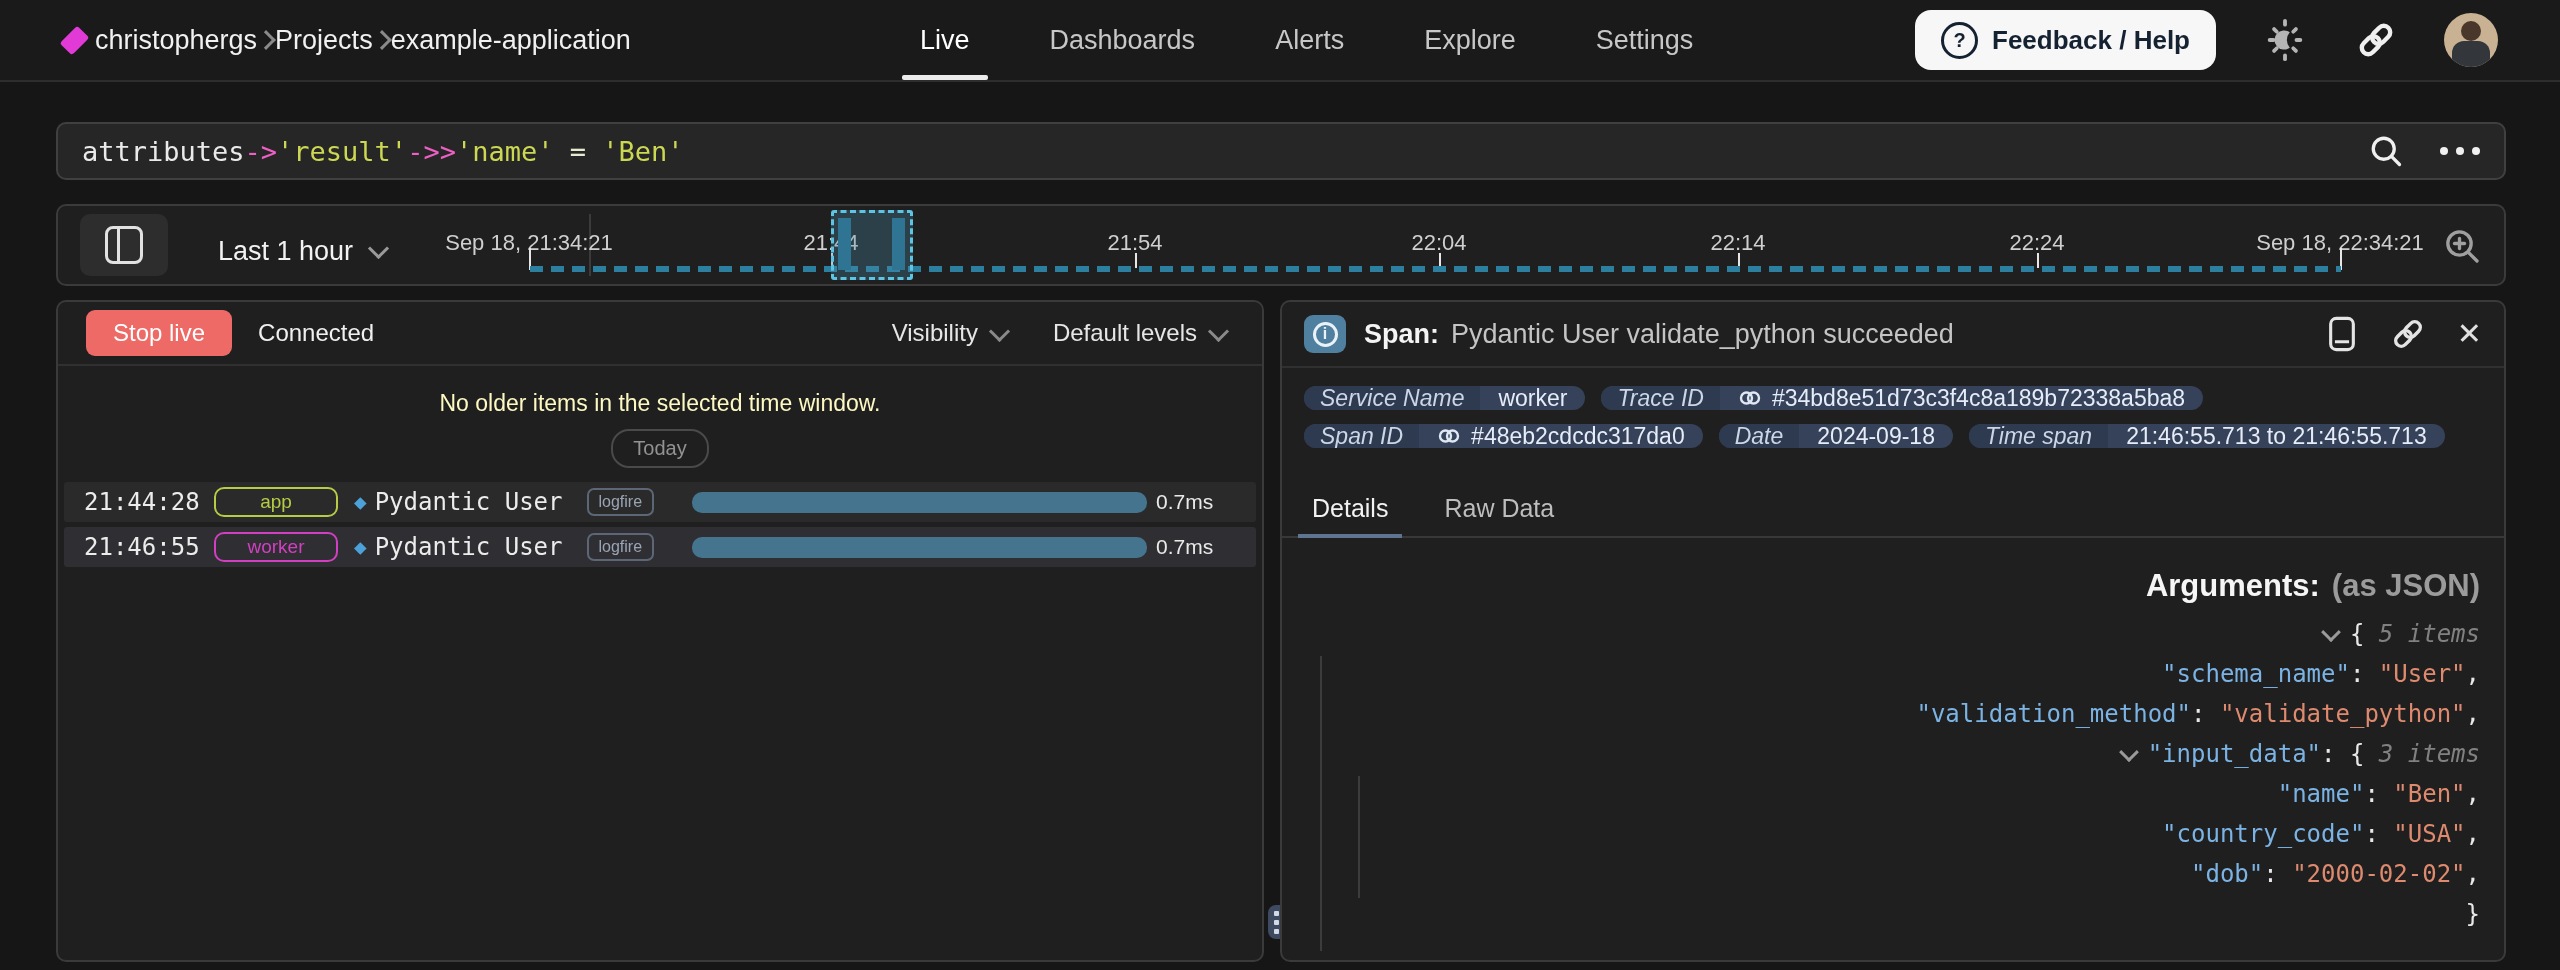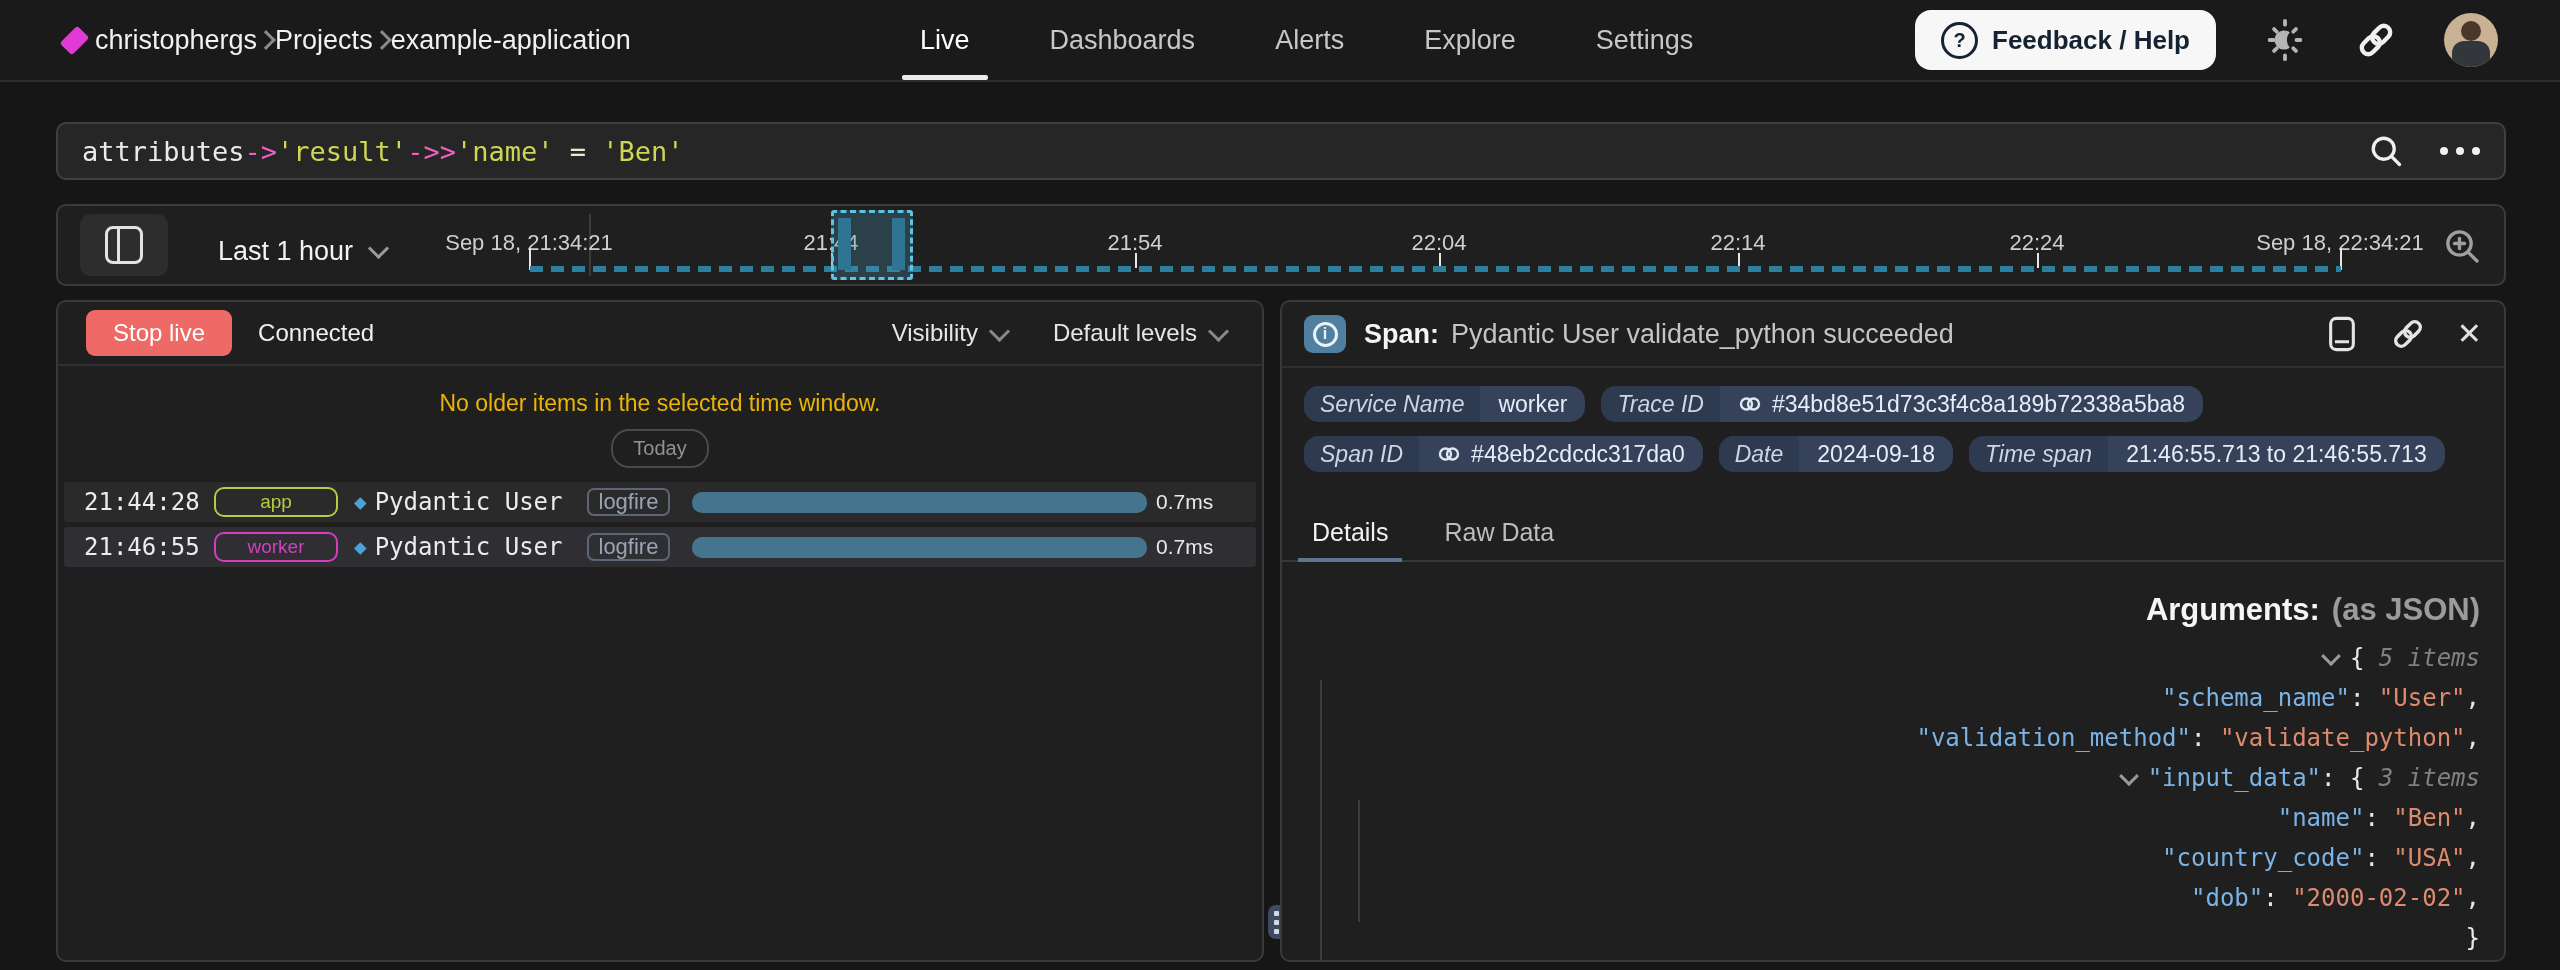--- a/index.html
+++ b/index.html
@@ -63,54 +63,54 @@
   .right-panel{left:1280px;width:1226px;height:662px;}
 
   
   .lp-header{height:62px;display:flex;align-items:center;padding:0 28px;border-bottom:2px solid #303030;}
   .stop-live{background:#ed6a66;color:#fff;font-size:24px;border:none;border-radius:9px;padding:9px 27px;font-family:inherit;cursor:pointer;}
   .connected{margin-left:26px;font-size:24px;color:#f0f0f0;}
   .lp-dd{display:flex;align-items:center;gap:14px;font-size:24px;color:#e6e6e6;cursor:pointer;}
   .lp-dd .chev-down{border-color:#8a8a8a;margin-top:-3px;}
   .lp-dd.first{margin-left:auto;}
   .lp-dd.second{margin-left:46px;margin-right:8px;}
-  .lp-empty{margin-top:24px;text-align:center;font-size:23px;color:#eab308;}
+  .lp-empty{margin-top:24px;text-align:center;font-size:23px;color:#fef9c3;}
   .today-btn{display:block;margin:12px auto 0;padding:6px 20px;background:transparent;border:2px solid #4a4a4a;border-radius:18px;
              color:#929292;font-size:20px;font-family:inherit;cursor:pointer;}
   .rows{margin-top:14px;}
   .row{position:relative;height:40px;margin:0 6px 5px;background:#2a2a2a;border-radius:3px;display:flex;align-items:center;
        font-family:"DejaVu Sans Mono",monospace;cursor:pointer;}
   .row.selected{background:#2f2f33;}
   .row-time{margin-left:20px;width:118px;font-size:24px;color:#ececec;}
   .row-tag{width:124px;height:30px;margin-left:12px;border:2.5px solid;border-radius:10px;display:flex;align-items:center;
            justify-content:center;font-size:19px;font-family:"Liberation Sans",sans-serif;box-sizing:border-box;}
   .row-diamond{margin-left:16px;font-size:21px;color:#4ba1d8;}
   .row-title{margin-left:8px;font-size:24px;color:#ececec;}
-  .row-scope{margin-left:24px;height:28px;padding:0 10px;border:2px solid #5c6676;border-radius:7px;color:#9aa4b4;font-size:22px;
+  .row-scope{margin-left:24px;height:28px;padding:0 10px;border:2px solid #5c6676;border-radius:7px;color:#9aa4b4;font-size:16px;
              display:flex;align-items:center;font-family:"Liberation Sans",sans-serif;box-sizing:border-box;}
   .row-bar{position:absolute;left:628px;width:455px;height:21px;border-radius:10px;background:#45748f;}
   .row-duration{position:absolute;left:1092px;font-size:21px;color:#e9e9e9;font-family:"Liberation Sans",sans-serif;}
 
   
   .drag-handle{position:absolute;left:1268px;top:905px;width:25px;height:34px;background:#3d4a5f;border-radius:8px;
                display:grid;grid-template-columns:repeat(2,5px);grid-auto-rows:5px;gap:4px;place-content:center;cursor:col-resize;}
   .drag-handle i{background:#d3dae6;border-radius:1px;}
 
   
   .rp-header{height:64px;display:flex;align-items:center;padding:0 22px;border-bottom:2px solid #303030;}
   .info-badge{width:42px;height:38px;border-radius:9px;background:#50809f;display:flex;align-items:center;justify-content:center;flex:none;}
   .info-circle{width:25px;height:25px;border:3px solid #eaf2f8;border-radius:50%;display:flex;align-items:center;justify-content:center;
                font-size:16px;font-weight:700;color:#eaf2f8;box-sizing:border-box;}
   .rp-kind{margin-left:18px;font-size:27px;font-weight:700;color:#f4f4f4;white-space:nowrap;}
   .rp-title{margin-left:12px;font-size:27px;color:#c4c4c4;white-space:nowrap;}
   .rp-icons{margin-left:auto;display:flex;align-items:center;gap:30px;}
   .close-x{font-size:30px;color:#e0e0e0;line-height:1;}
   .badges{padding:18px 22px 20px;display:flex;flex-direction:column;gap:14px;}
   .badge-row{display:flex;gap:16px;}
-  .badge{display:inline-flex;align-items:stretch;background:#35425a;border-radius:15px;height:36px;overflow:hidden;font-size:23px;}
+  .badge{display:inline-flex;align-items:stretch;background:#35425a;border-radius:15px;height:24px;overflow:hidden;font-size:23px;}
   .badge-label{font-style:italic;color:#ccd6e6;background:#2e3a50;padding:0 16px;display:flex;align-items:center;}
   .badge-value{color:#e6edf8;padding:0 18px;display:flex;align-items:center;gap:10px;}
   .rp-tabs{display:flex;padding:0 22px;margin-top:26px;border-bottom:2px solid #383838;}
   .rp-tab{position:relative;font-size:25px;color:#bdbdbd;padding:0 8px 13px;cursor:pointer;}
   .rp-tab.active{color:#f2f2f2;}
   .rp-tab.active::after{content:"";position:absolute;left:-6px;right:-6px;bottom:-2px;height:4px;background:#5e7490;}
   .rp-tab + .rp-tab{margin-left:40px;}
   .rp-content{padding:30px 24px 0;text-align:right;}
   .args-title{font-size:31px;font-weight:700;color:#f5f5f5;}
   .args-suffix{color:#9b9b9b;margin-left:12px;}

